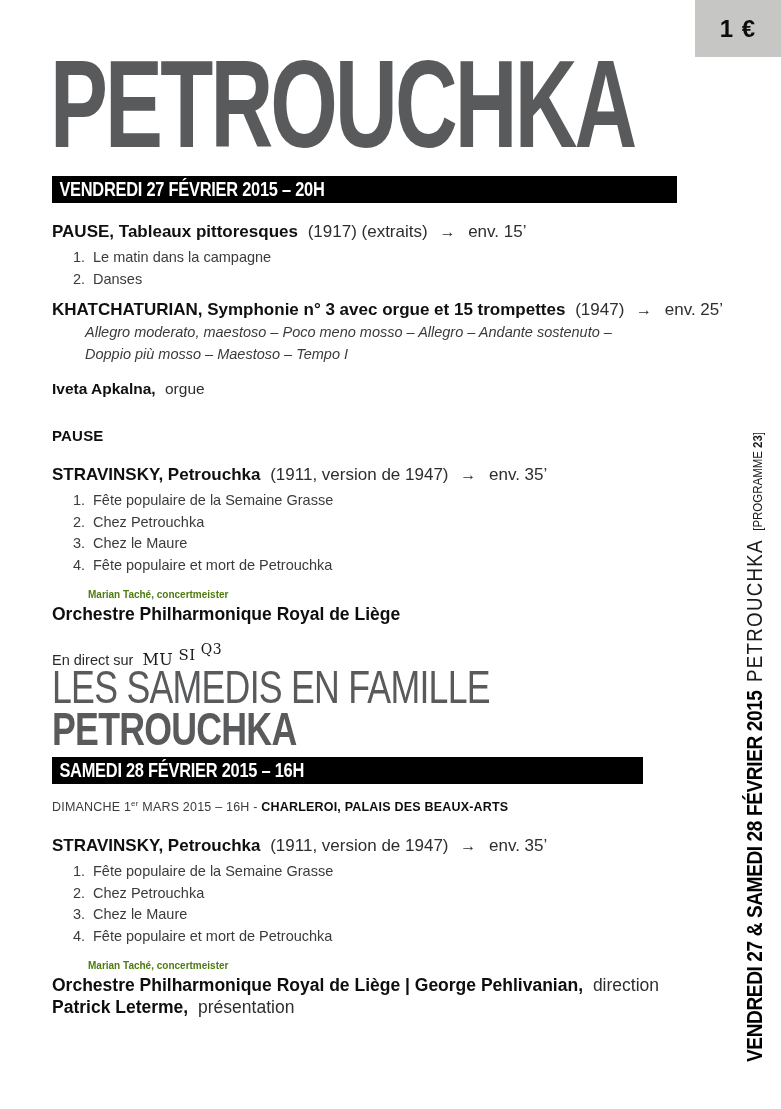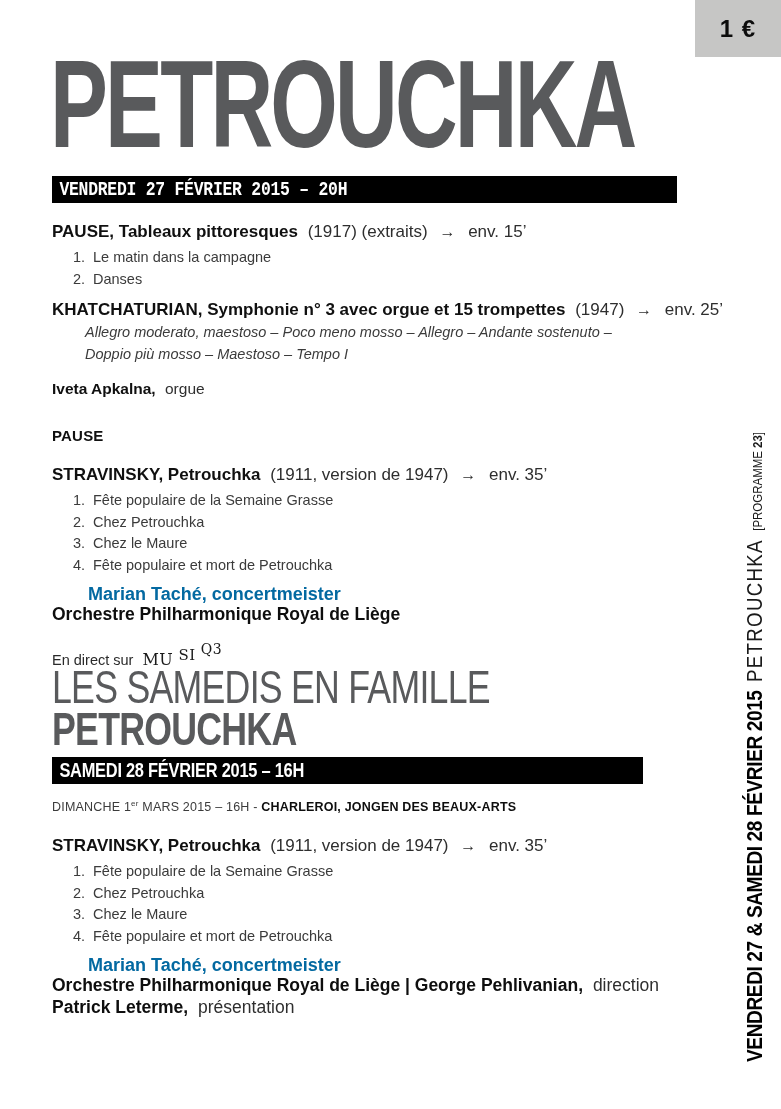--- a/index.html
+++ b/index.html
@@ -18,21 +18,21 @@
   
   .main-title{
     position:absolute;left:50px;top:52px;width:625px;
     color:#595a5c;font-weight:bold;font-size:124px;line-height:104px;
     letter-spacing:-4px;white-space:nowrap;
     transform:scaleX(0.70);transform-origin:0 0;
   }
 
   
   .banner{background:#000;height:27px;display:flex;align-items:center;overflow:hidden;}
-  .banner1{position:absolute;left:52px;top:176px;width:625px;font-family:Liberation Mono, monospace;}
+  .banner1{position:absolute;left:52px;top:176px;width:625px;}
   .banner .banner-txt{
     color:#fff;font-weight:bold;font-size:20px;letter-spacing:-0.3px;
     white-space:nowrap;transform:scaleX(0.82);transform-origin:0 50%;padding-left:9px;
   }
 
   .section{position:absolute;left:52px;width:640px;}
   .sec1{top:221px;}
   .sec2{top:667px;}
 
   .work-heading{font-size:17px;line-height:21px;color:#101010;white-space:nowrap;}
@@ -47,21 +47,21 @@
   .mt2{margin-top:2px;margin-bottom:15px;font-style:italic;}
 
   .soloist{margin-top:13px;font-size:15.5px;color:#101010;}
   .soloist .bold{font-weight:bold;}
   .soloist .reg{font-weight:400;color:#2e2e2e;margin-left:5px;}
 
   .pause{margin-top:22px;font-weight:bold;font-size:15px;color:#101010;letter-spacing:0.2px;}
   .pz{margin-top:29px;}
 
   .credits{margin-top:9px;}
-  .credit-sm{font-size:18px;font-weight:bold;line-height:19px;color:#0369a1;padding-left:36px;}
+  .credit-sm{font-size:10px;font-weight:bold;line-height:19px;color:#4d7c0f;padding-left:36px;}
   .credit-lg{font-size:17.5px;font-weight:bold;line-height:21.5px;color:#0e0e0e;white-space:nowrap;}
   .credit-lg .role{font-weight:400;color:#2e2e2e;margin-left:5px;}
 
   .broadcast{margin-top:24px;font-size:14.5px;color:#2a2a2a;}
   .musiq-logo{font-family:"DejaVu Serif","Liberation Serif",serif;margin-left:5px;letter-spacing:0.5px;color:#1a1a1a;}
   .musiq-logo .mu{font-size:16px;}
   .musiq-logo .si{font-size:15px;position:relative;top:-5px;}
   .musiq-logo .q3{font-size:14px;position:relative;top:-11px;}
 
   .series-title{
@@ -183,21 +183,21 @@
 
 <div class="section sec2">
   <div class="series-title">LES SAMEDIS EN FAMILLE</div>
   <div class="series-sub">PETROUCHKA</div>
 
   <div class="banner banner2">
     <span class="banner-txt">SAMEDI 28 FÉVRIER 2015 – 16H</span>
   </div>
 
   <div class="extra-date">
-    <span>DIMANCHE 1</span><sup>er</sup><span> MARS 2015 – 16H - </span><span class="venue">CHARLEROI, JONGEN DES BEAUX-ARTS</span>
+    <span>DIMANCHE 1</span><sup>er</sup><span> MARS 2015 – 16H - </span><span class="venue">CHARLEROI, PALAIS DES BEAUX-ARTS</span>
   </div>
 
   <div class="work-heading">
     <span class="wh-bold">STRAVINSKY, Petrouchka</span>
     <span class="wh-reg">(1911, version de 1947)</span>
     <span class="arrow">→</span>
     <span class="wh-reg">env. 35’</span>
   </div>
   <div class="mvlist">
       <div class="mv-row">

